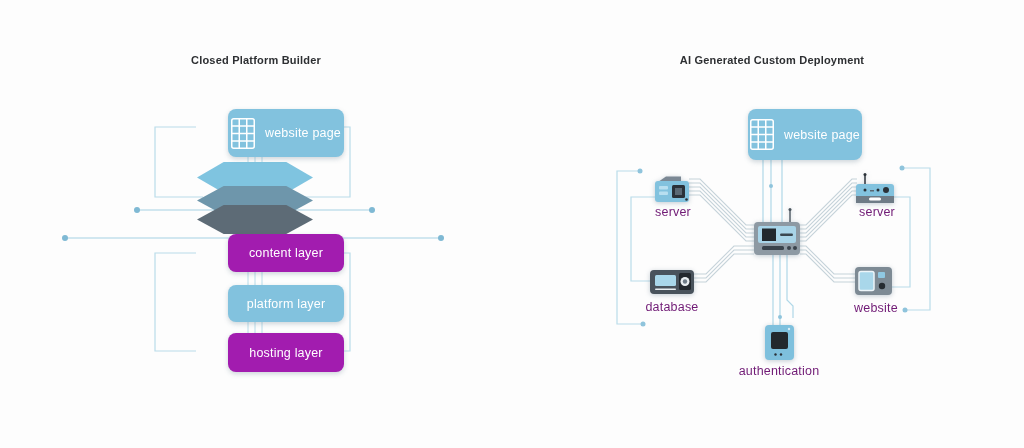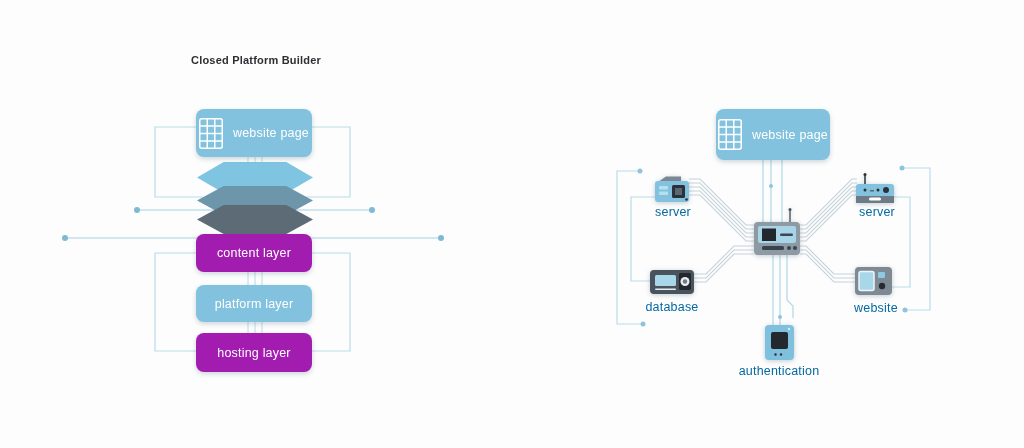--- a/index.html
+++ b/index.html
@@ -16,31 +16,32 @@
     position:absolute;
     font-size:11px;font-weight:700;color:#2d2f32;
     text-align:center;letter-spacing:.2px;
     z-index:2;
   }
   .nodebox{
     position:absolute;border-radius:8px;z-index:2;
     display:flex;align-items:center;justify-content:center;gap:10px;
     color:#fff;font-size:12.5px;font-weight:500;letter-spacing:.2px;
     box-shadow:0 2px 5px rgba(84,110,128,.28);
+    margin-left:32px;
   }
   .blue{background:#82c2de;}
   .dark{background:#a21caf;}
   .hex{
     position:absolute;z-index:1;
     clip-path:polygon(0 50%,23% 0,77% 0,100% 50%,77% 100%,23% 100%);
   }
   .icon-wrap{position:absolute;z-index:2;filter:drop-shadow(0 1.5px 2.5px rgba(84,110,128,.35));}
   .io-label{
     position:absolute;z-index:2;width:140px;text-align:center;
-    font-size:12.5px;font-weight:500;color:#0369a1;letter-spacing:.2px;
+    font-size:12.5px;font-weight:500;color:#701a75;letter-spacing:.2px;
   }
 </style>
 </head>
 <body>
 
 <div class="canvas">
 
   <svg class="wires" width="1024" height="448" viewBox="0 0 1024 448">
 
     <g stroke="#b9dcea" stroke-width="1.2" fill="none">
@@ -135,20 +136,21 @@
   <div class="nodebox dark" style="left:196px;top:234px;width:116px;height:38px;">
     <span>content layer</span>
   </div>
   <div class="nodebox dark" style="left:196px;top:333px;width:116px;height:39px;">
     <span>hosting layer</span>
   </div>
   <div class="nodebox blue" style="left:196px;top:285px;width:116px;height:37px;">
     <span>platform layer</span>
   </div>
 
+  <div class="title" style="left:592px;top:54px;width:360px;">AI Generated Custom Deployment</div>
 
   <div class="nodebox blue" style="left:716px;top:109px;width:114px;height:51px;">
     <span style="display:flex;">
       <svg width="24" height="31" viewBox="0 0 24 31" fill="none" stroke="#ffffff" stroke-width="1.5">
         <rect x="0.75" y="0.75" width="22.5" height="29.5" rx="2"></rect>
         <path d="M8.25,0.75 V30.25 M15.75,0.75 V30.25"></path>
         <path d="M0.75,8 H23.25 M0.75,15.5 H23.25 M0.75,23 H23.25"></path>
       </svg>
     </span>
     <span>website page</span>

